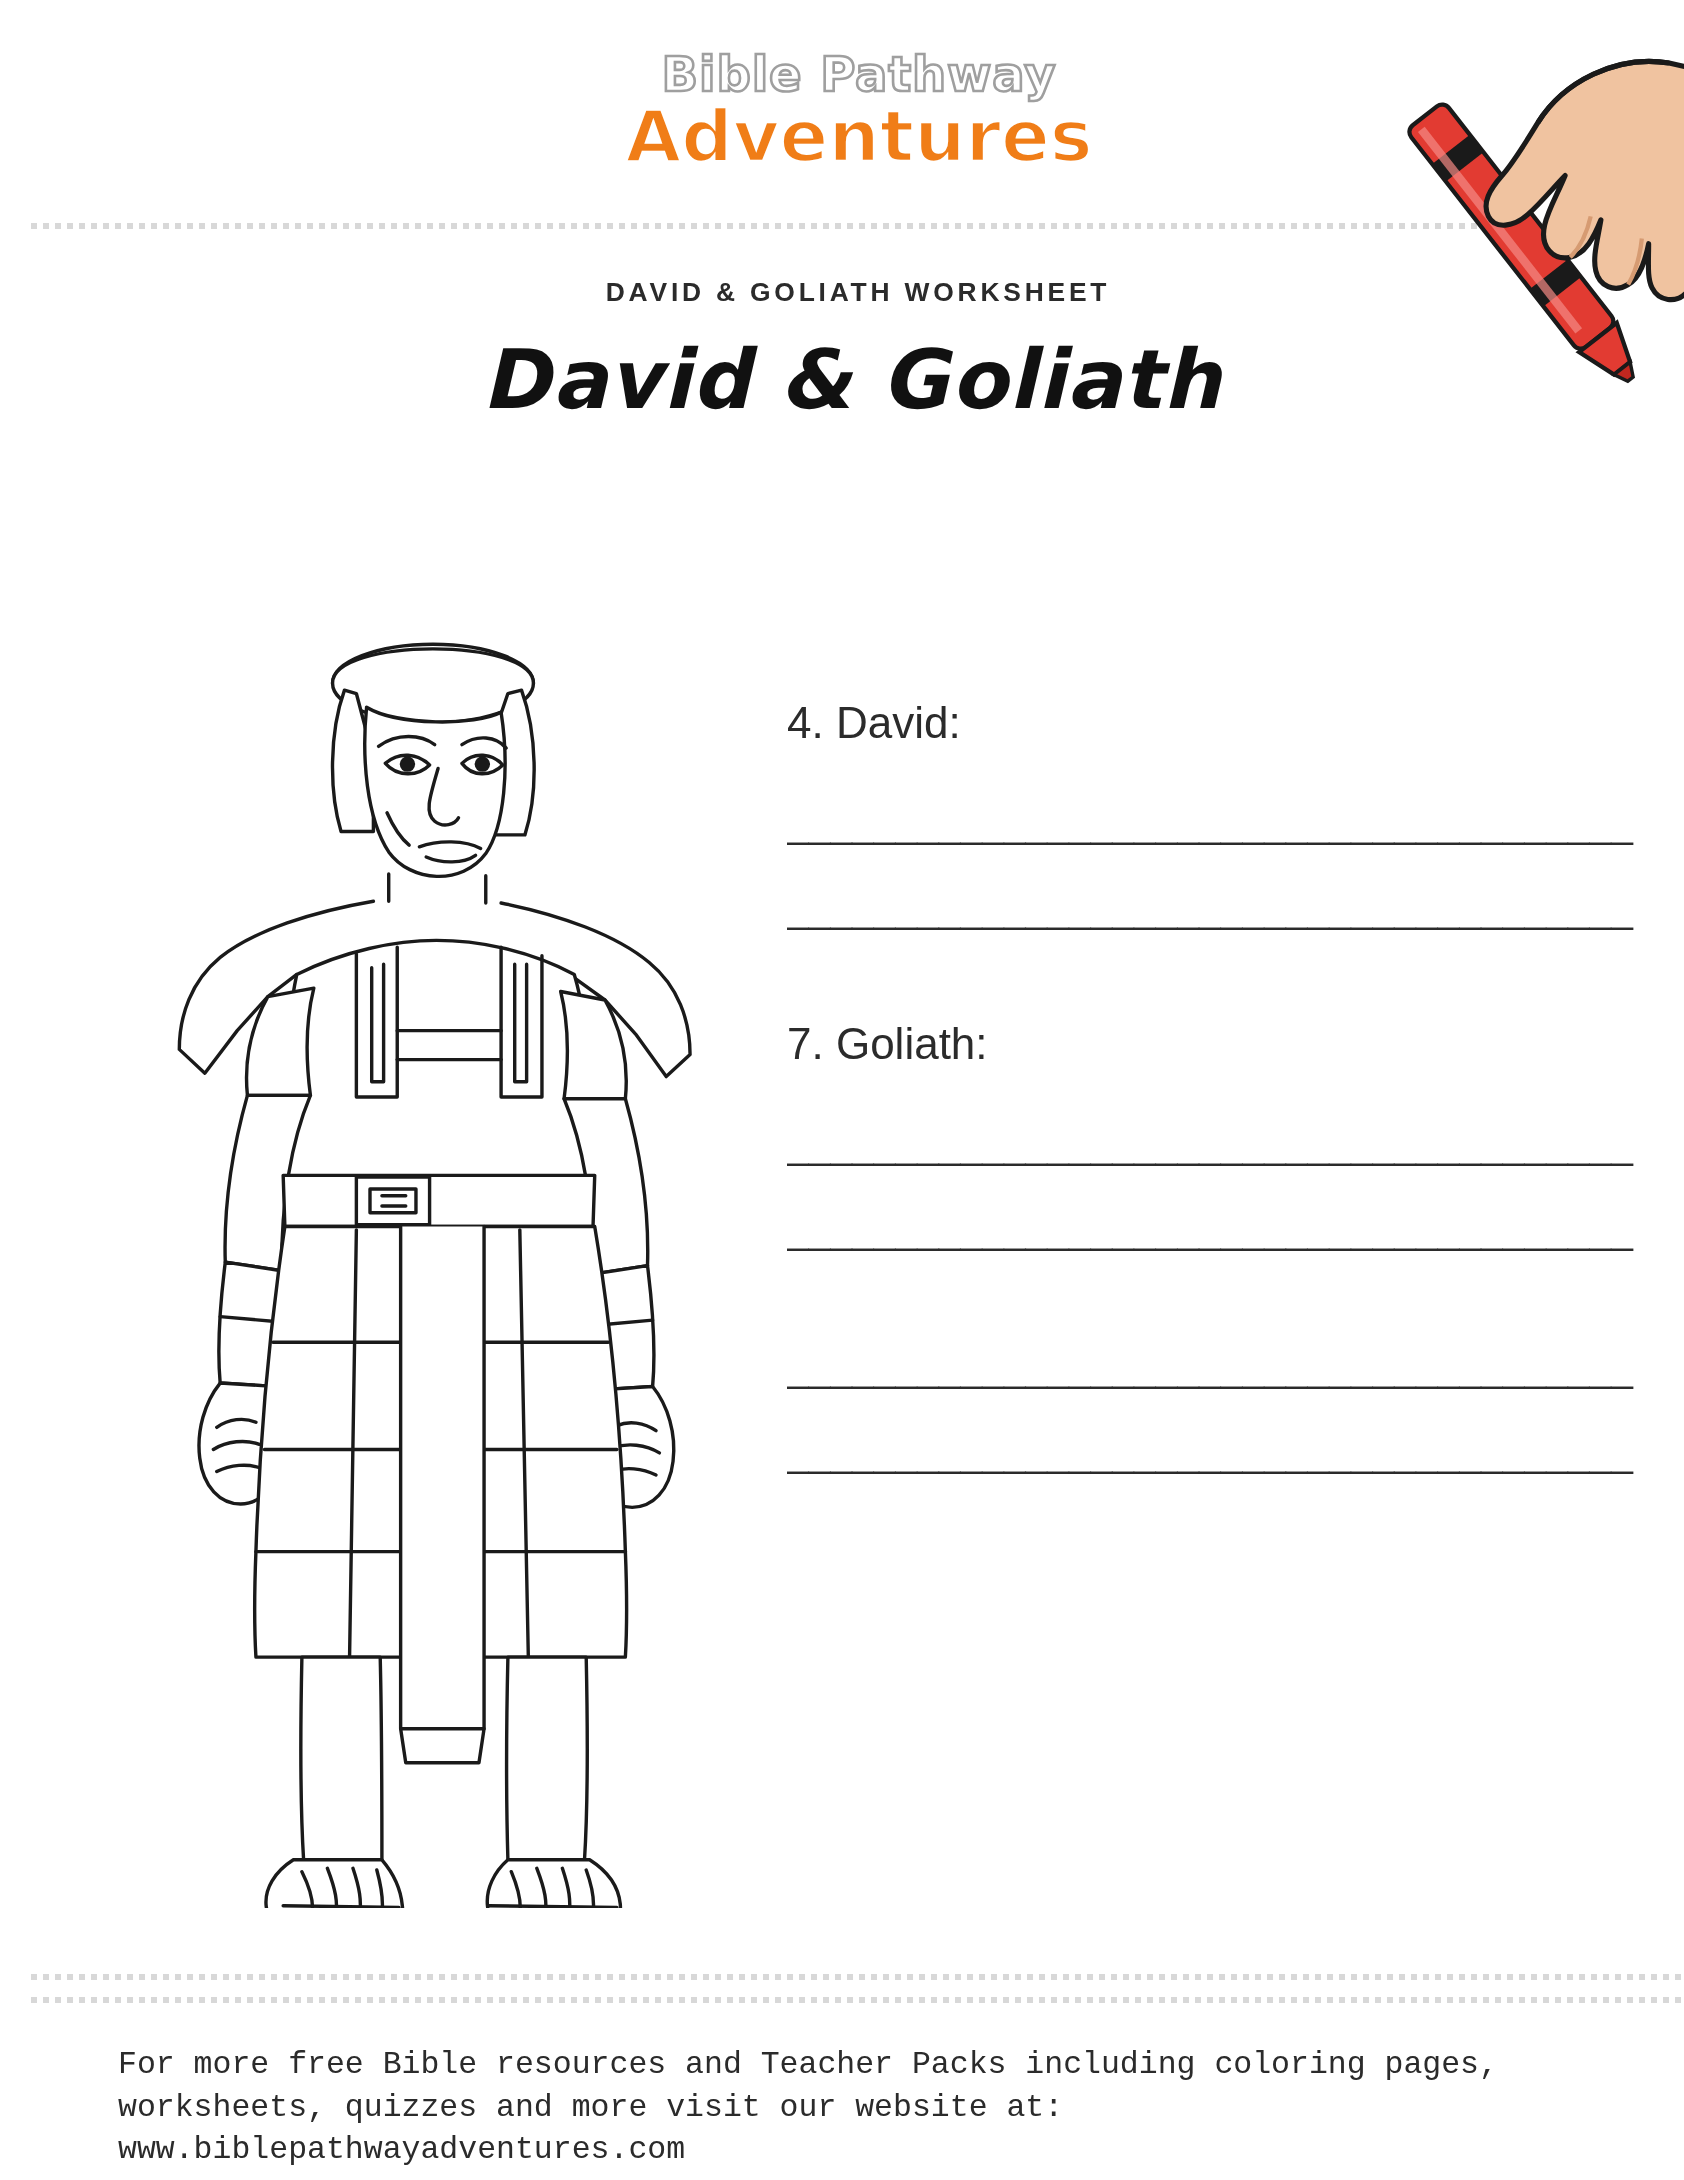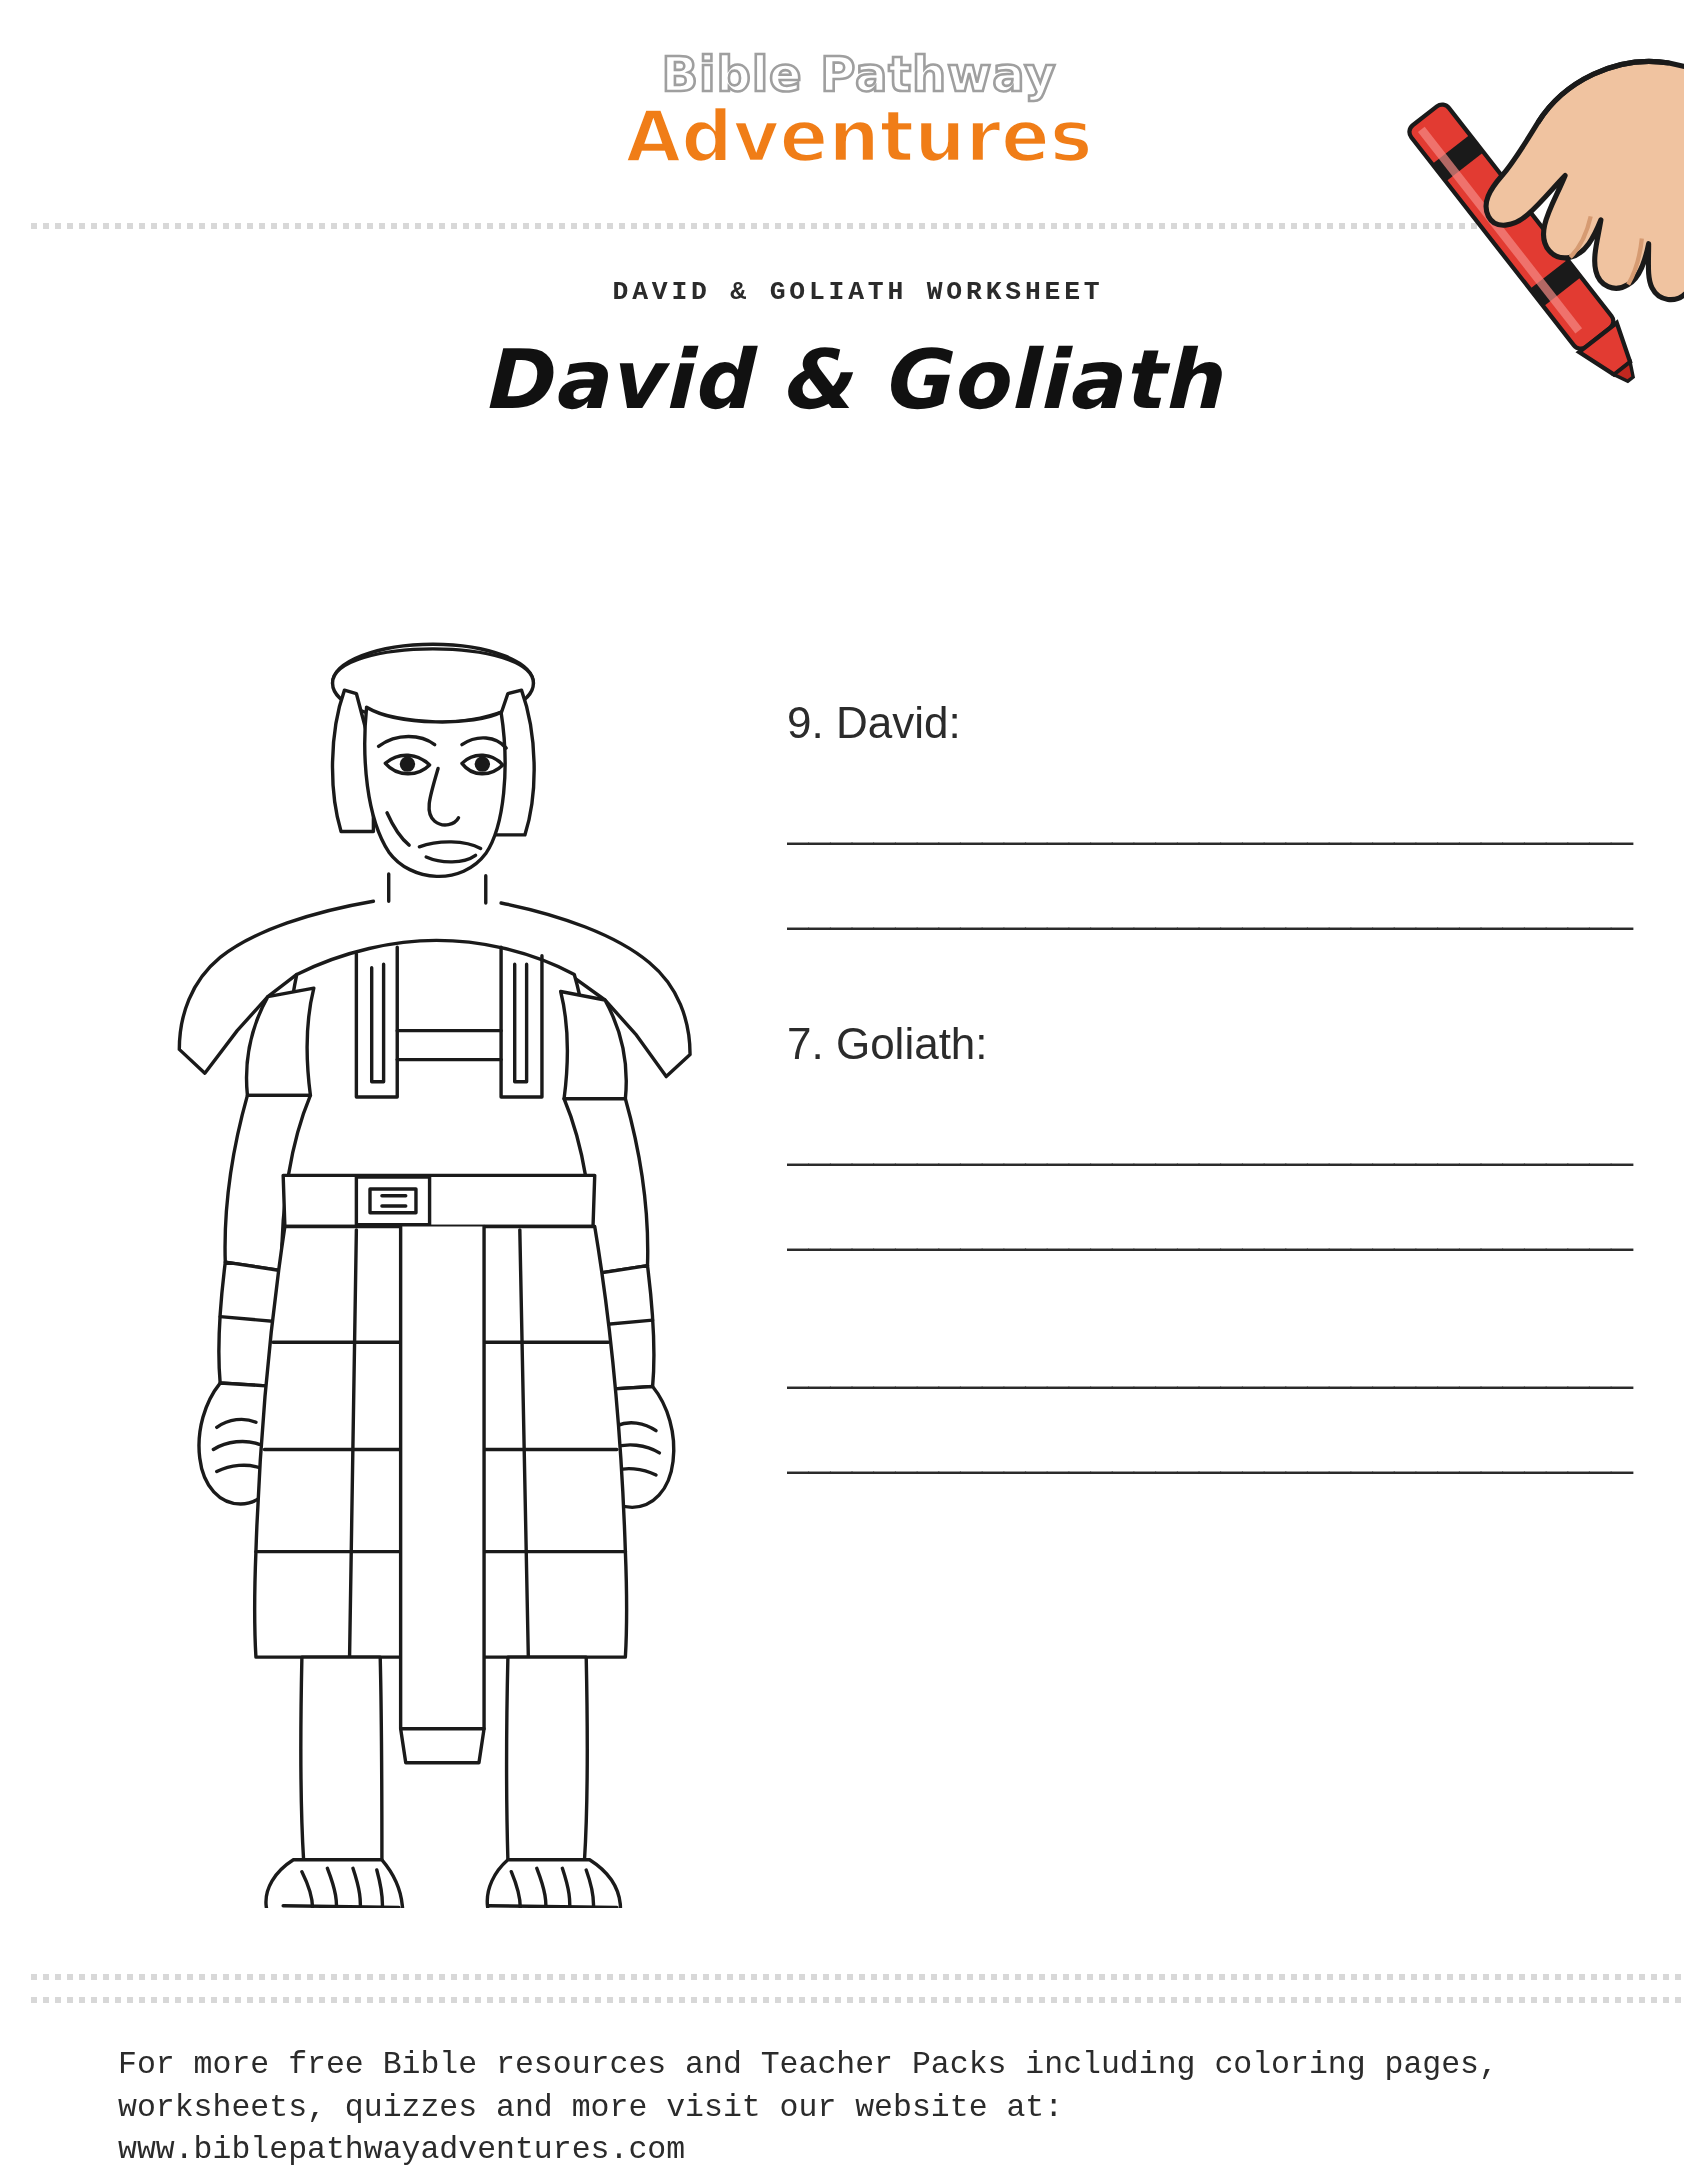--- a/index.html
+++ b/index.html
@@ -71,21 +71,21 @@
     position: relative;
   }
 
   
   .worksheet-label {
     position: absolute;
     left: 331px;
     top: 277px;
     width: 1022px;
     text-align: center;
-    font-family: Liberation Mono, monospace;
+    font-family: Liberation Sans, sans-serif;
     font-weight: bold;
     font-size: 26.4px;
     letter-spacing: 3.8px;
     color: #2b2b2b;
   }
   .title {
     position: absolute;
     left: 331px;
     top: 332px;
     width: 1022px;
@@ -320,21 +320,21 @@
       <path d="M482 1458 C492 1482 494 1496 492 1508"></path>
       <path d="M512 1454 C522 1480 524 1494 522 1508"></path>
       <path d="M542 1454 C550 1478 552 1492 550 1508"></path>
       <path d="M570 1456 C578 1478 580 1492 578 1506"></path>
     </svg>
   </div>
 
   <div class="answers">
 
     <div class="answer-block">
-      <div class="answer-label">9. David:</div>
+      <div class="answer-label">4. David:</div>
       <div class="answer-line">_______________________________________</div>
       <div class="answer-line second">_______________________________________</div>
     </div>
 
     <div class="answer-block">
       <div class="answer-label">7. Goliath:</div>
       <div class="answer-line">_______________________________________</div>
       <div class="answer-line second">_______________________________________</div>
     </div>
 

